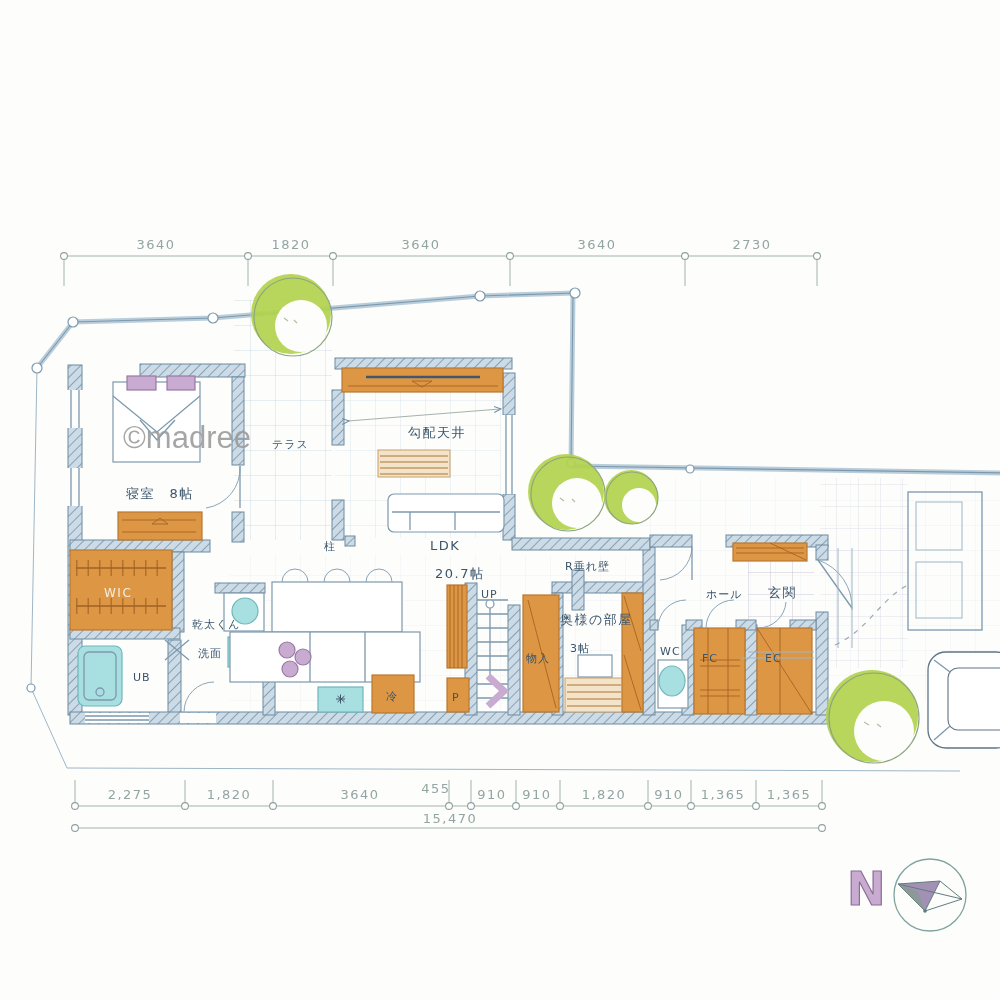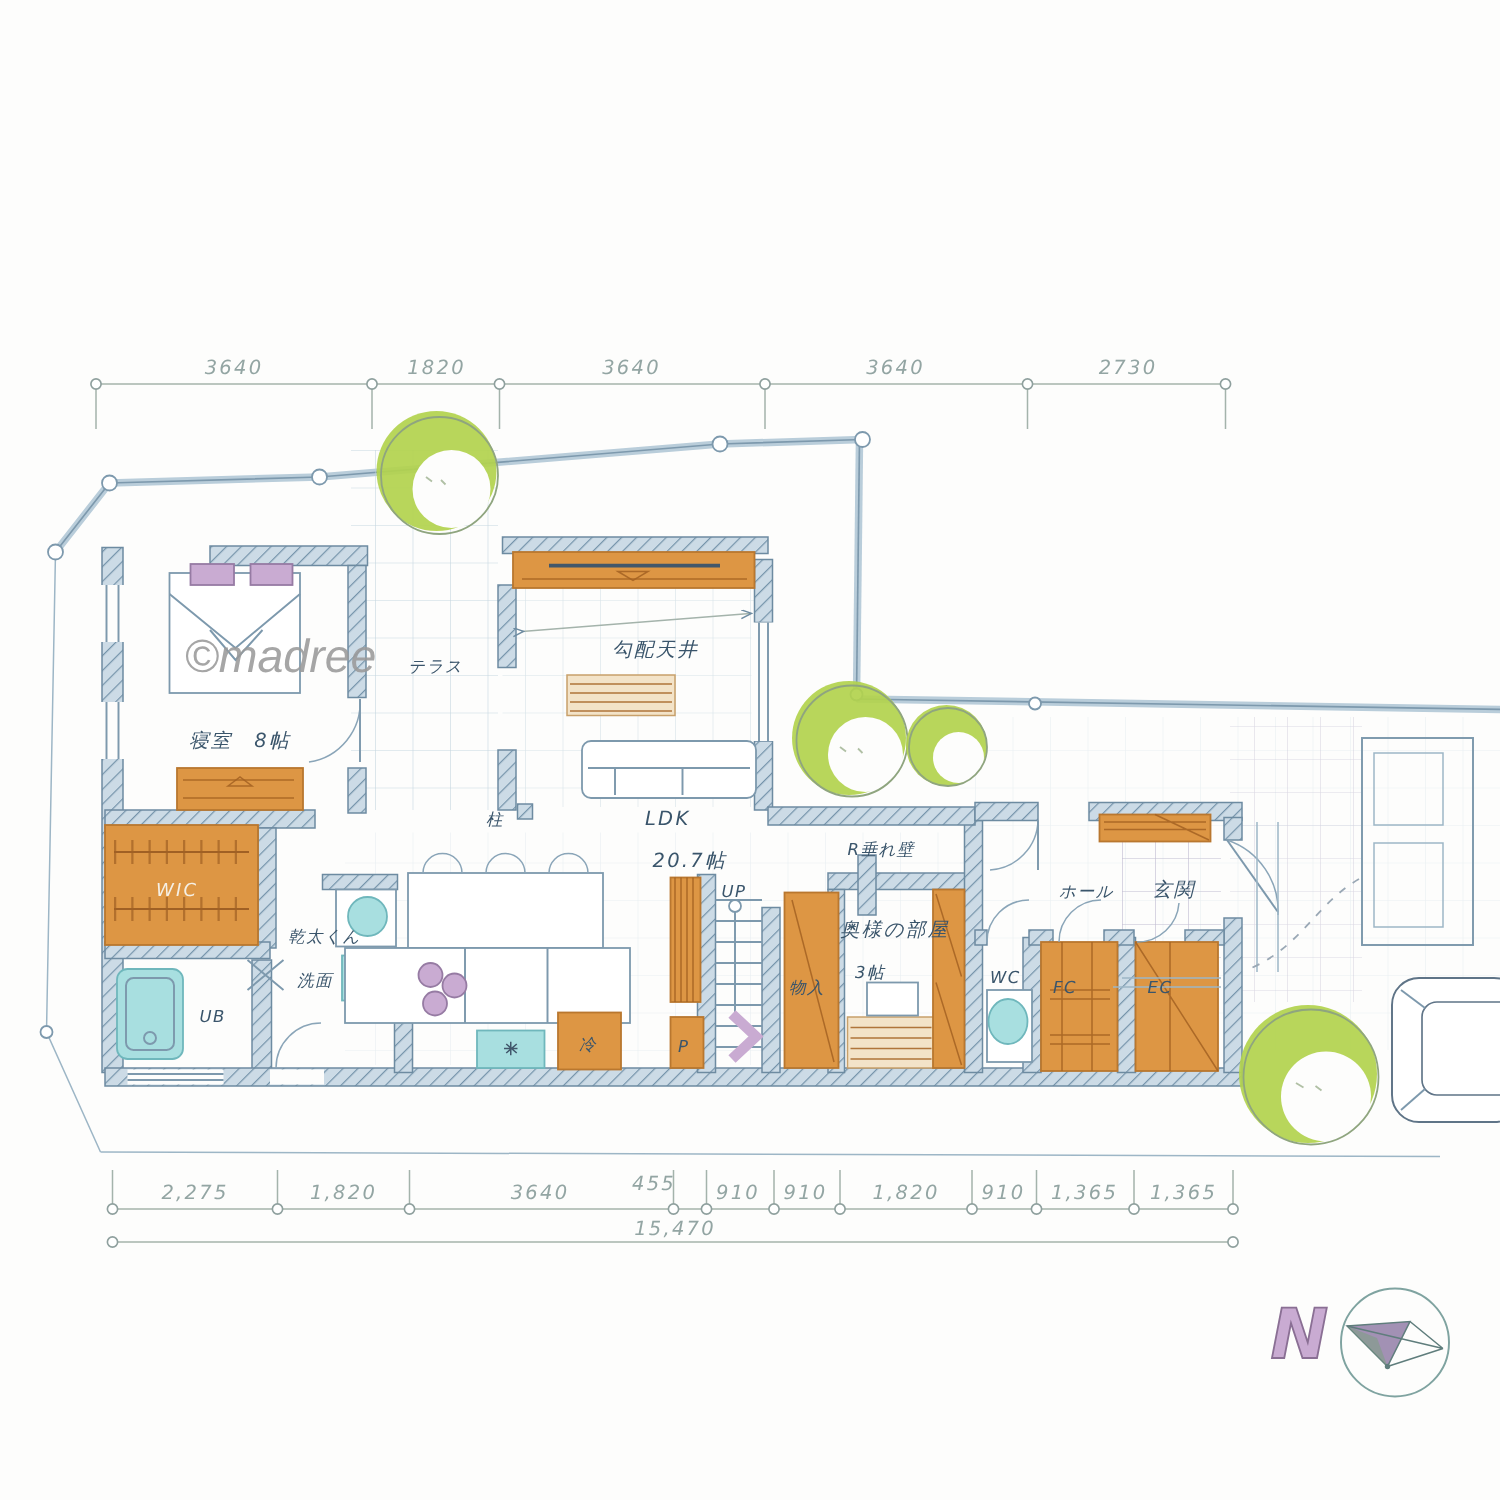--- a/index.html
+++ b/index.html
@@ -1,17 +1,17 @@
 <!DOCTYPE html>
 <html><head>
 <meta charset="utf-8">
 <style>
   html,body{margin:0;padding:0;background:#ffffff;}
   .stage{position:relative;width:1000px;height:1000px;background:#fdfdfc;overflow:hidden;
-         font-family:"DejaVu Sans",sans-serif;font-style:italic;}
+         font-family:"DejaVu Sans",sans-serif;}
   svg{position:absolute;left:0;top:0;}
   .wall{fill:url(#hatch);stroke:#6d8ba1;stroke-width:1;}
   .thin{fill:none;stroke:#9db6c6;stroke-width:1;}
   .thin2{fill:none;stroke:#7d99ad;stroke-width:1.3;}
   .bound{fill:none;stroke:#b9cdda;stroke-width:5;stroke-linejoin:round;}
   .bound2{fill:none;stroke:#7d99ad;stroke-width:1.1;stroke-linejoin:round;}
   .node{fill:#ffffff;stroke:#7d99ad;stroke-width:1.2;}
   .orange{fill:#dd9644;stroke:#b9772f;stroke-width:1.2;}
   .wood{fill:none;stroke:#a36222;stroke-width:1;opacity:.85;}
   .cyan{fill:#a8dfe0;stroke:#6fb7bc;stroke-width:1.2;}

